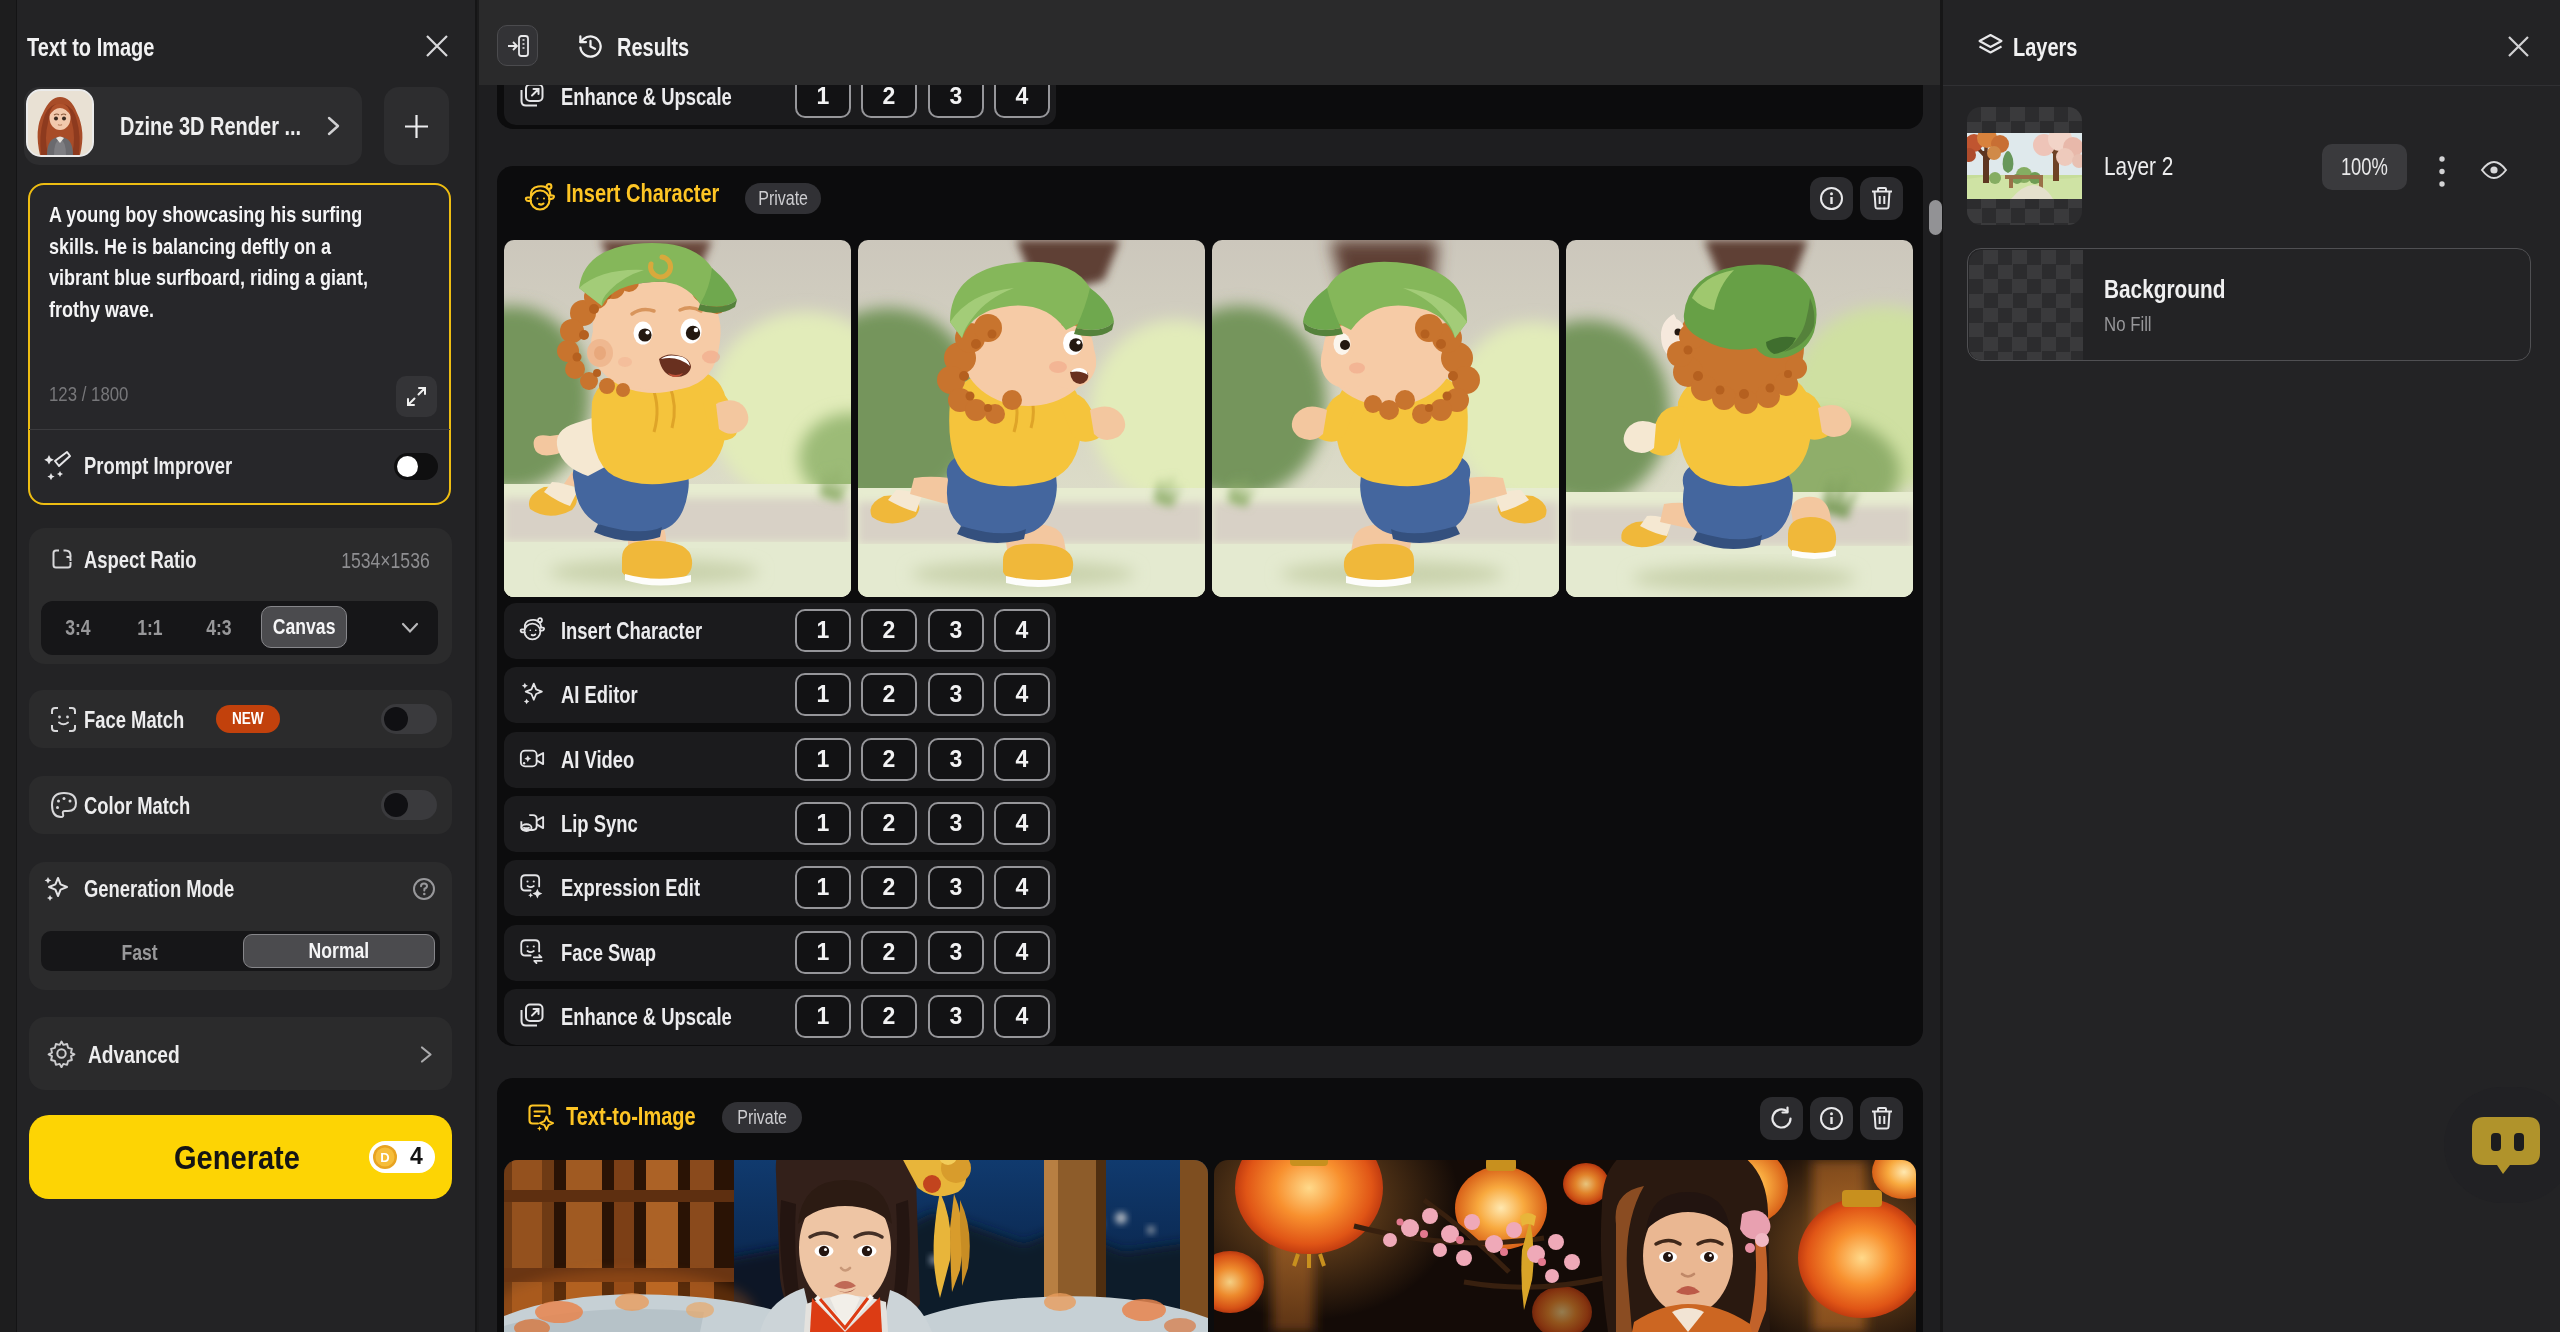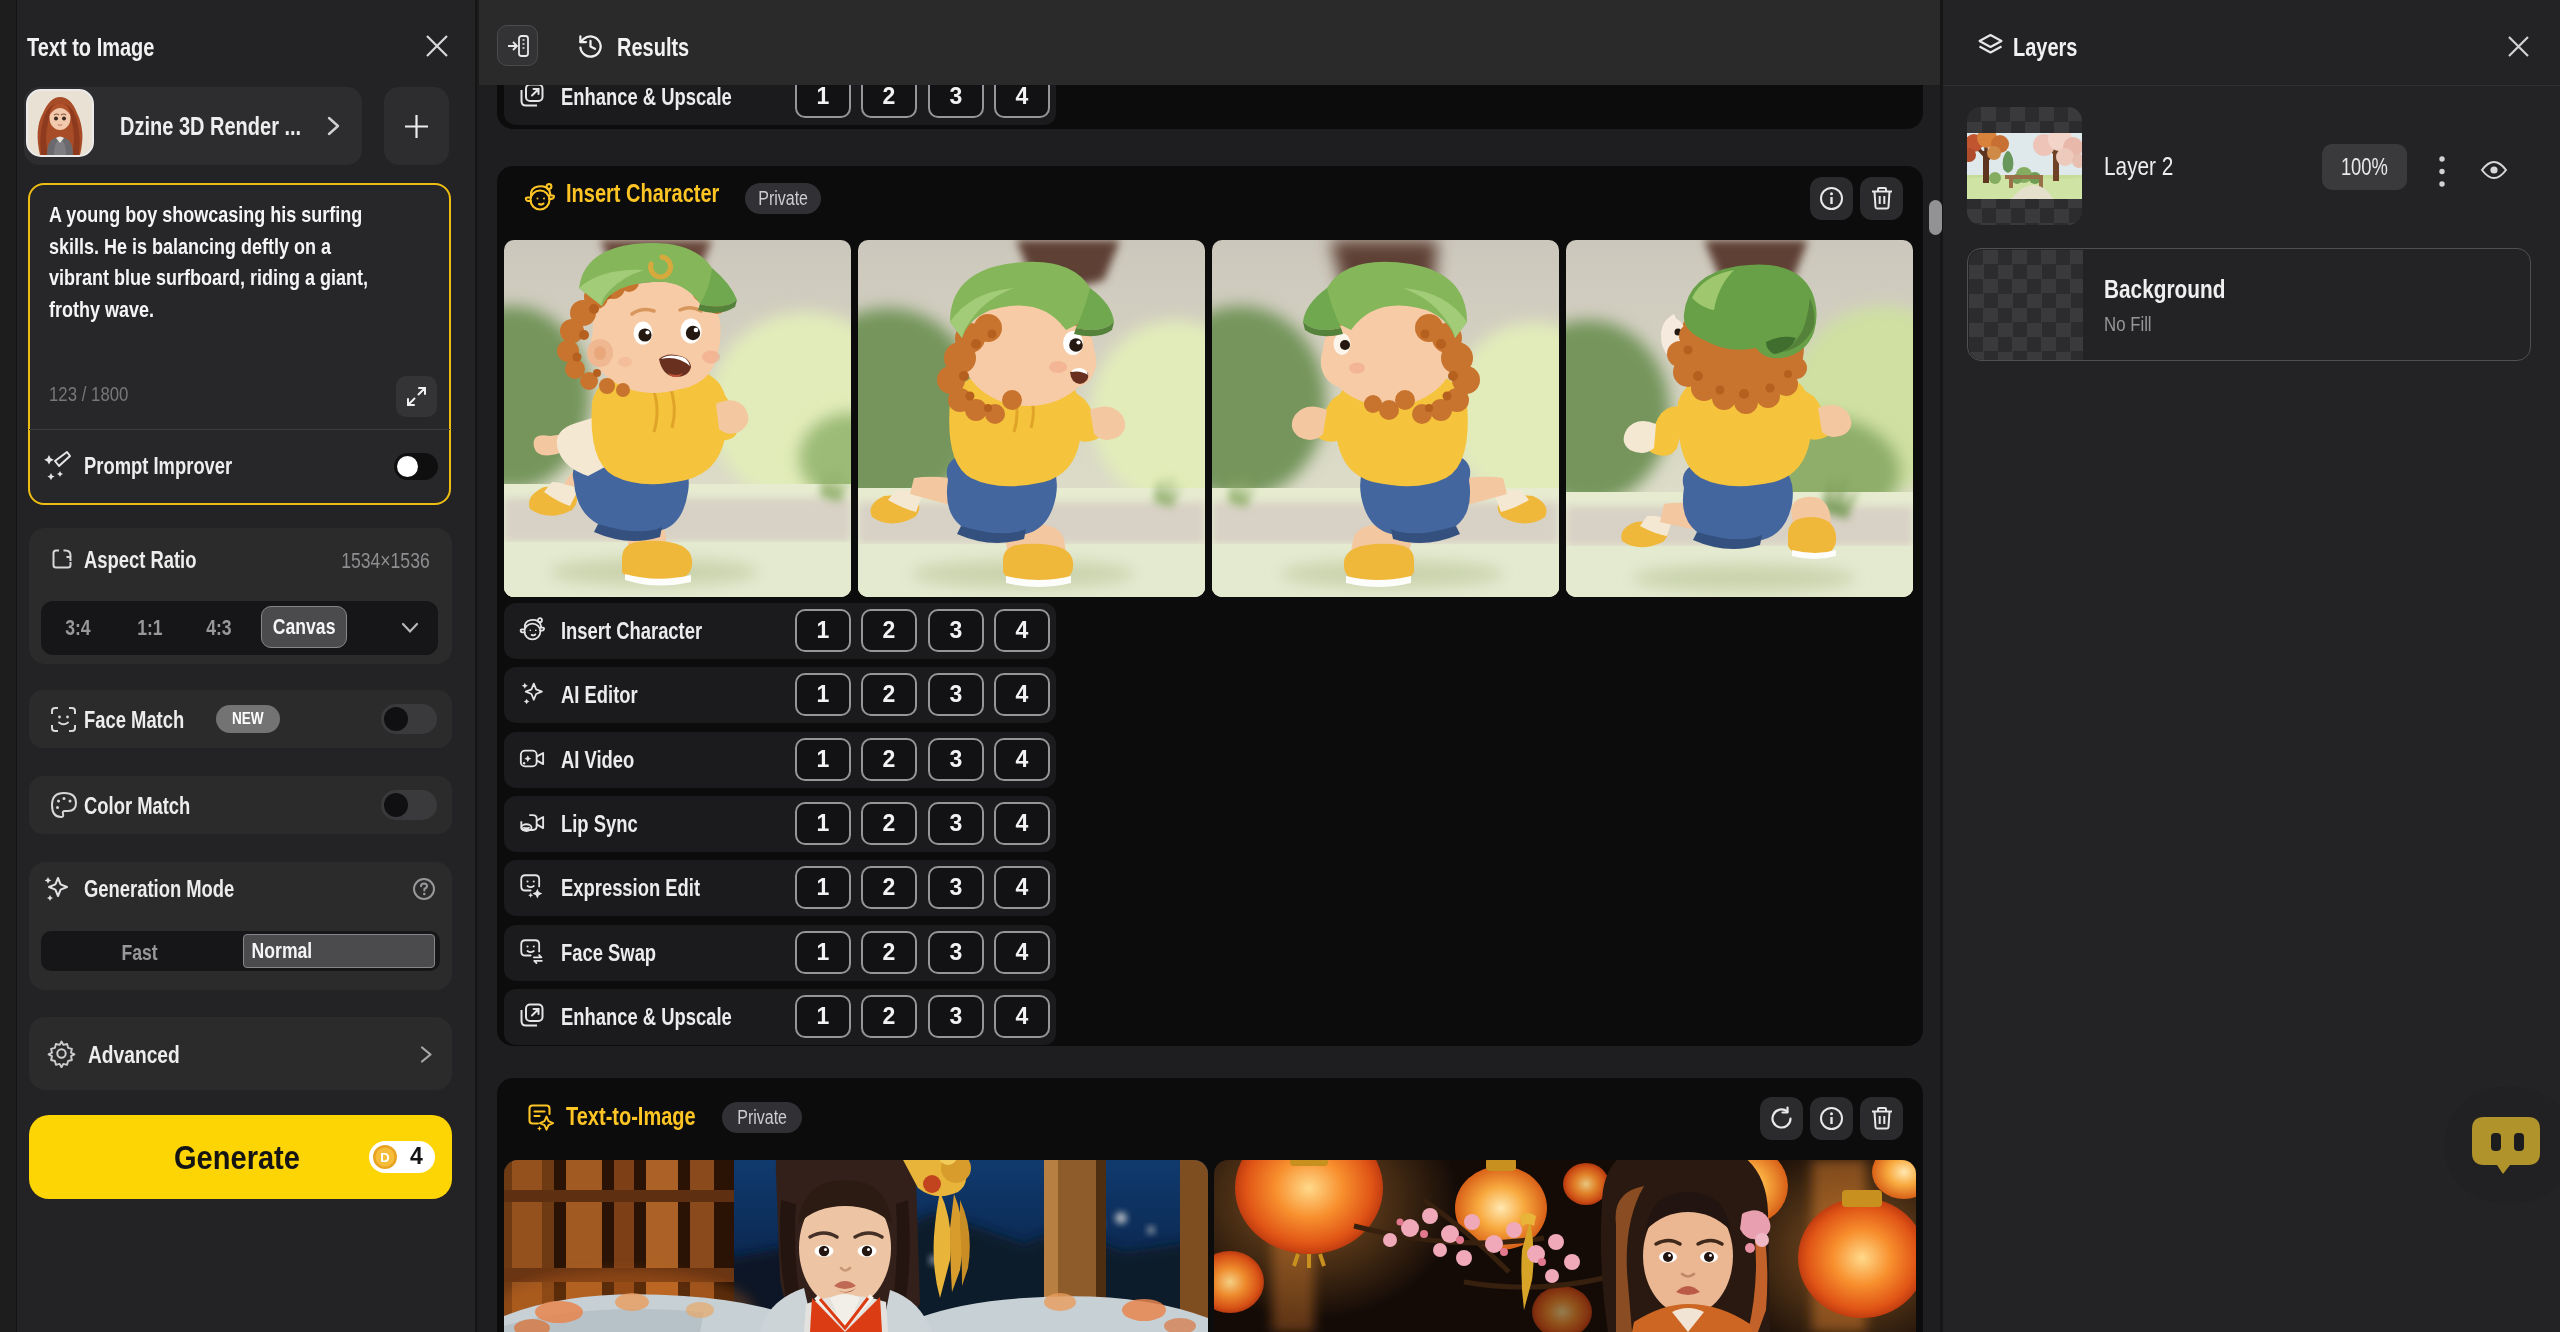--- a/index.html
+++ b/index.html
@@ -109,21 +109,21 @@
     </svg>
 
   <div class="card" style="left:29px;top:690px;width:423px;height:58px;border-radius:14px;"></div>
   <svg class="abs" style="left:50px;top:706px" width="27" height="27" viewBox="0 0 27 27">
     <path d="M8 2 H5 Q2 2 2 5 V8 M19 2 h3 Q25 2 25 5 V8 M25 19 v3 Q25 25 22 25 h-3 M2 19 v3 Q2 25 5 25 h3" stroke="#d8d8da" stroke-width="2" fill="none"></path>
     <circle cx="9.5" cy="11" r="1.4" fill="#d8d8da"></circle>
       <circle cx="17.5" cy="11" r="1.4" fill="#d8d8da"></circle>
     <path d="M9 16.5 Q13.5 20 18 16.5" stroke="#d8d8da" stroke-width="2" fill="none" stroke-linecap="round"></path>
   </svg>
   <div class="lbl" style="left:84px;top:707px;">Face Match</div>
-  <div class="abs" style="left:216px;top:705px;width:64px;height:28px;background:#737373;border-radius:14px;color:#fff;font-size:17px;font-weight:700;text-align:center;line-height:28px;"><span class="sxc" style="display:inline-block;">NEW</span></div>
+  <div class="abs" style="left:216px;top:705px;width:64px;height:28px;background:#c2410c;border-radius:14px;color:#fff;font-size:17px;font-weight:700;text-align:center;line-height:28px;"><span class="sxc" style="display:inline-block;">NEW</span></div>
   <div class="tgl" style="left:381px;top:704px;width:56px;height:30px;"></div>
   <div class="knob" style="left:384px;top:707px;width:24px;height:24px;"></div>
 
   <div class="card" style="left:29px;top:776px;width:423px;height:58px;border-radius:14px;"></div>
   <svg class="abs" style="left:50px;top:791px" width="28" height="28" viewBox="0 0 28 28">
     <path d="M14 2 Q26 2 26 12 Q26 20 18 20 h-3 q-3 0-2 3 q1 3-2 3 Q2 26 2 14 Q2 2 14 2Z" stroke="#d8d8da" stroke-width="2" fill="none"></path>
     <circle cx="8.5" cy="10" r="1.5" fill="#d8d8da"></circle>
       <circle cx="14" cy="7.5" r="1.5" fill="#d8d8da"></circle>
       <circle cx="20" cy="10" r="1.5" fill="#d8d8da"></circle>
       <circle cx="7.5" cy="16.5" r="1.5" fill="#d8d8da"></circle>
@@ -139,21 +139,21 @@
     <path d="M8 21 l1 2 2 1 -2 1 -1 2 -1-2 -2-1 2-1Z" fill="#e2e2e4"></path>
   </svg>
   <div class="lbl" style="left:84px;top:876px;">Generation Mode</div>
   <svg class="abs" style="left:412px;top:877px" width="24" height="24" viewBox="0 0 24 24">
       <circle cx="12" cy="12" r="10" stroke="#98989b" stroke-width="2" fill="none"></circle>
       <path d="M9 9.2 Q9 6.5 12 6.5 Q15 6.5 15 9 Q15 11 12.5 11.8 L12.3 13.5" stroke="#98989b" stroke-width="2" fill="none" stroke-linecap="round"></path>
       <circle cx="12.3" cy="17" r="1.3" fill="#98989b"></circle>
     </svg>
   <div class="abs" style="left:41px;top:931px;width:399px;height:40px;background:#161618;border-radius:10px;"></div>
   <div class="abs graytxt sxc" style="left:117px;top:940px;font-size:22px;font-weight:700;">Fast</div>
-  <div class="abs" style="left:243px;top:934px;width:192px;height:34px;background:#4b4b4e;border:1.5px solid #86868a;border-radius:4px;color:#f5f5f6;font-size:22px;font-weight:700;line-height:31px;"><span class="sxc" style="display:inline-block;">Normal</span></div>
+  <div class="abs" style="left:243px;top:934px;width:192px;height:34px;background:#4b4b4e;border:1.5px solid #86868a;border-radius:9px;color:#f5f5f6;font-size:22px;font-weight:700;text-align:center;line-height:31px;"><span class="sxc" style="display:inline-block;">Normal</span></div>
 
   <div class="card" style="left:29px;top:1017px;width:423px;height:73px;"></div>
   <svg class="abs" style="left:47px;top:1039px" width="29" height="29" viewBox="0 0 29 29">
     <circle cx="14.5" cy="14.5" r="4.2" stroke="#cdcdcf" stroke-width="2" fill="none"></circle>
     <path d="M14.5 2.5 l1.8 3.4 3.8-.9 1 3.8 3.8 1 -.9 3.8 3.4 1.8 -3.4 1.8 .9 3.8 -3.8 1 -1 3.8 -3.8-.9 -1.8 3.4 -1.8-3.4 -3.8.9 -1-3.8 -3.8-1 .9-3.8 -3.4-1.8 3.4-1.8 -.9-3.8 3.8-1 1-3.8 3.8.9Z" stroke="#cdcdcf" stroke-width="1.9" fill="none" stroke-linejoin="round"></path>
   </svg>
   <div class="abs sx" style="left:88px;top:1041px;color:#ededee;font-size:24px;font-weight:700;">Advanced</div>
   <svg class="abs" style="left:419px;top:1045px" width="15" height="19" viewBox="0 0 15 19">
       <path d="M3 2.5 L11.5 9.5 L3 16.5" stroke="#aaaaac" stroke-width="2.2" fill="none" stroke-linecap="round" stroke-linejoin="round"></path>
     </svg>

